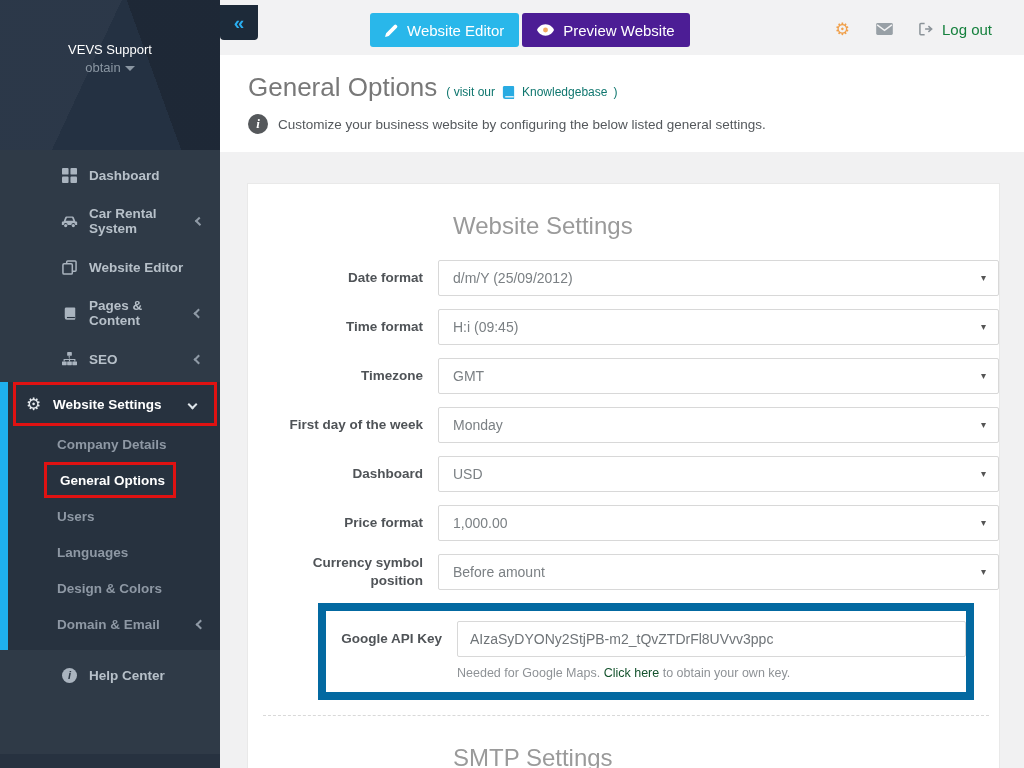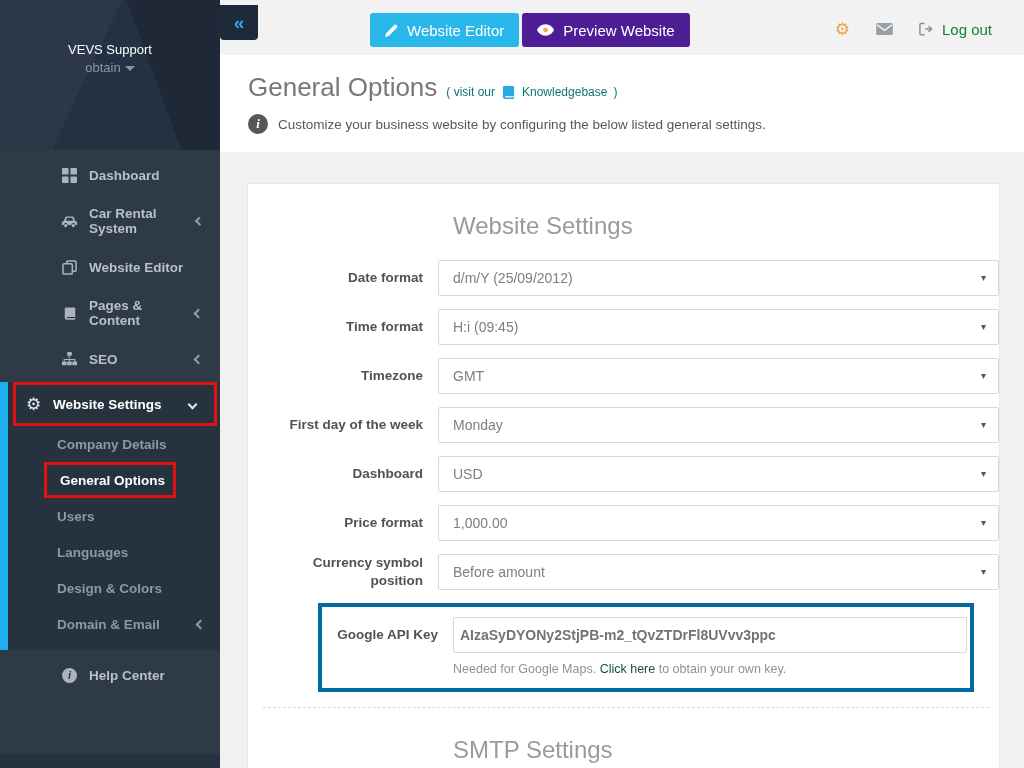--- a/index.html
+++ b/index.html
@@ -72,25 +72,25 @@
   h2 { font-size:24px; font-weight:400; color:#9a9a9a; margin:28px 0 20px 205px; }
   .frow { display:flex; align-items:center; margin:0 0 13px 15px; }
   .flabel { width:175px; padding-right:15px; text-align:right; font-size:13.5px; font-weight:700;
     color:#4f5357; line-height:1.3; flex:none; }
   .fselect { width:566px; height:36px; border:1px solid #d8d8d8; border-radius:2px; background:#fff;
     display:flex; align-items:center; padding:0 30px 0 14px; position:relative;
     color:#7b8084; font-size:14px; cursor:pointer; }
   .caret { position:absolute; right:12px; top:50%; transform:translateY(-52%); color:#555; font-size:10px; }
   .caret::after { content:"▾"; }
 
-  .api-row { border:4px solid #0369a1; margin:13px 25px 12px 70px; padding:10px 0 12px 0; }
+  .api-row { border:8px solid #0369a1; margin:13px 25px 12px 70px; padding:10px 0 12px 0; }
   .api-row .frow { margin:0; }
   .api-row .flabel { width:131px; }
-  .ftext { width:514px; height:36px; border:1px solid #d8d8d8; border-radius:2px; padding:0 6px;
-    font-size:14px; color:#6f7478; font-family:inherit;font-weight:bold; }
+  .ftext { width:514px; height:36px; border:1px solid #d8d8d8; border-radius:2px; padding:0 12px;
+    font-size:14px; color:#6f7478; font-family:inherit; }
   .api-help { margin:9px 0 0 131px; font-size:12.5px; color:#8e9296; }
   .api-help a { color:#14532d; text-decoration:none; cursor:pointer; }
 
   .divider { border:none; border-top:1px dashed #d9d9d9; margin:15px 10px 0 15px; }
 
   svg { display:block; }
 </style>
 </head>
 <body>
 

